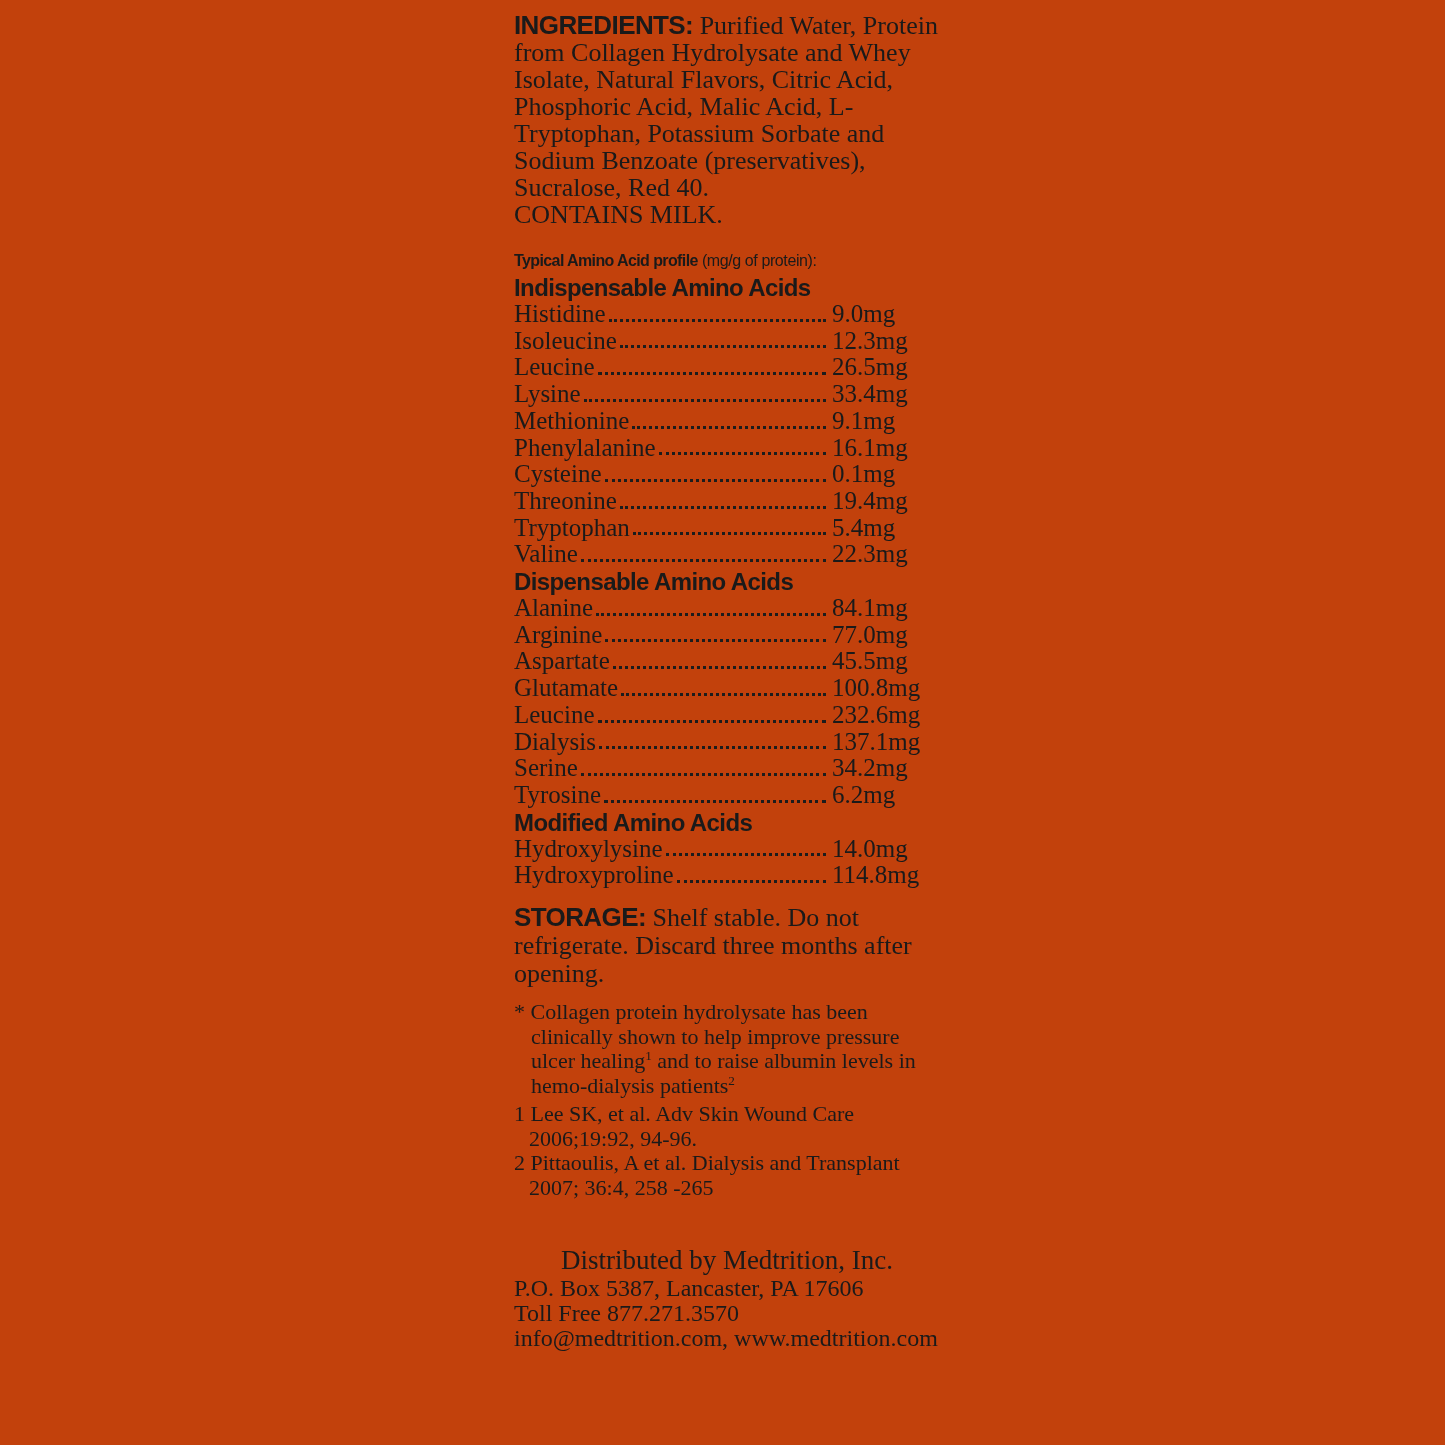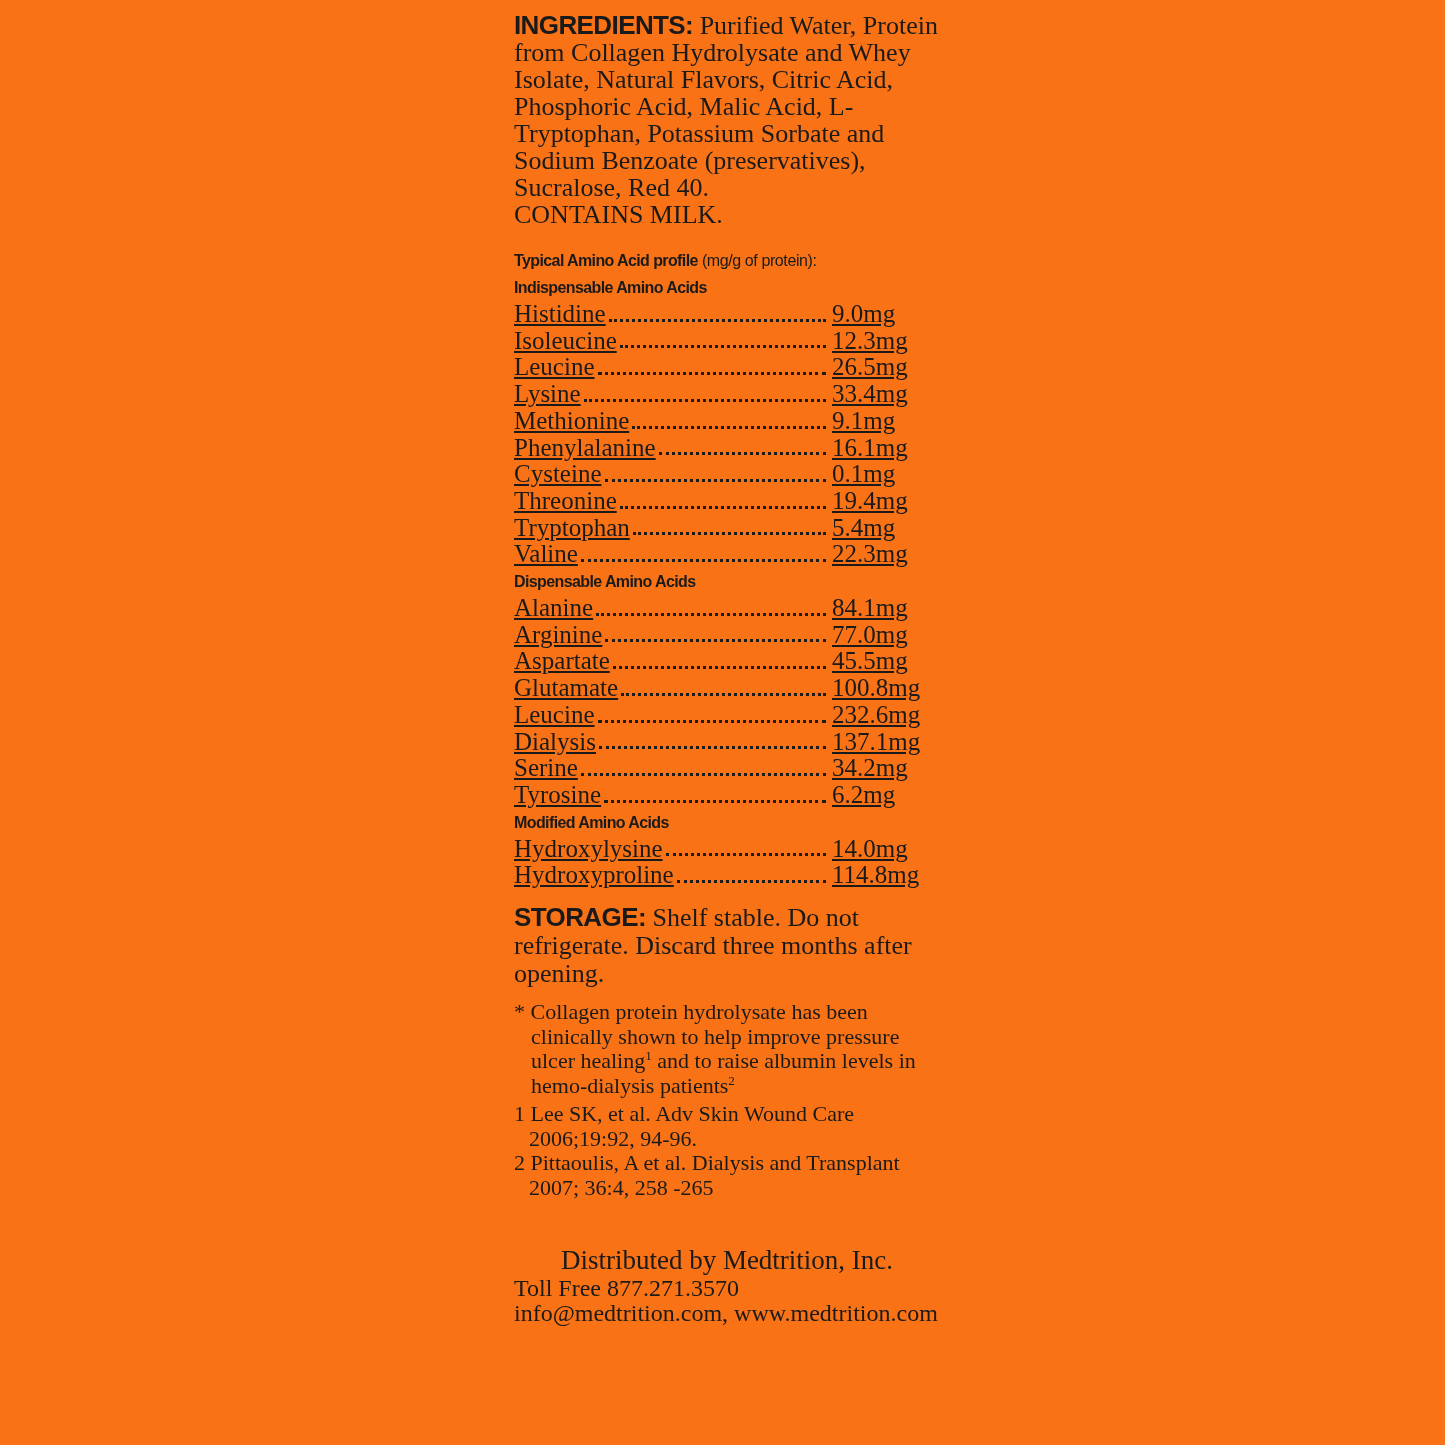--- a/index.html
+++ b/index.html
@@ -1,21 +1,21 @@
 <!DOCTYPE html>
 <html><head>
 <meta charset="utf-8">
 <style>
   * { margin: 0; padding: 0; box-sizing: border-box; }
   html, body { background: #ffffff; }
   .canvas {
     position: relative;
     width: 1445px;
     height: 1445px;
-    background: #f97316;
+    background: #c2410c;
     overflow: hidden;
     font-family: "Liberation Serif", serif;
     color: #1a1a1a;
   }
   .label-column {
     position: absolute;
     left: 514px;
     top: 12px;
     width: 426px;
   }
@@ -30,24 +30,24 @@
     letter-spacing: -0.4px;
   }
   .ingredients { font-size: 26px; line-height: 27px; }
   .contains-line { font-size: 26px; line-height: 27px; }
   .allergen { margin-top: 13px; font-size: 26px; line-height: 27px; font-weight: 700; }
   .amino-title { margin-top: 19px; font-size: 16px; line-height: 27px; }
   .amino-group-heading {
     font-family: "Liberation Sans", sans-serif;
     font-weight: 700;
     letter-spacing: -0.6px;
-    font-size: 16px;
+    font-size: 24px;
     line-height: 27px;
   }
-  .amino-row { display: flex; align-items: flex-end; font-size: 25px; line-height: 26.7px; text-decoration: underline; }
+  .amino-row { display: flex; align-items: flex-end; font-size: 25px; line-height: 26.7px; }
   .amino-name { white-space: nowrap; }
   .leader { flex: 1; border-bottom: 3px dotted #1c1c1c; margin: 0 6px 6px 3px; min-width: 20px; }
   .amino-value { min-width: 108px; text-align: left; white-space: nowrap; }
   .storage { margin-top: 14px; font-size: 26px; line-height: 28px; }
   .footnote { margin-top: 12px; font-size: 22px; line-height: 24.5px; padding-left: 17px; text-indent: -17px; }
   .refs { margin-top: 4px; font-size: 22px; line-height: 24.5px; }
   .ref { padding-left: 15px; text-indent: -15px; }
   .distributor { margin-top: 45px; font-size: 24px; line-height: 25px; }
   .distributor-name { font-weight: 400; font-size: 27px; line-height: 31px; text-align: center; }
   sup { font-size: 0.6em; vertical-align: super; line-height: 0; }
@@ -174,19 +174,20 @@
 
     <p class="footnote"><span>* </span><span>Collagen protein hydrolysate has been clinically shown to help improve pressure ulcer healing</span><sup>1</sup><span> and to raise albumin levels in hemo-dialysis patients</span><sup>2</sup></p>
 
     <div class="refs">
       <p class="ref"><span>1 </span><span>Lee SK, et al. Adv Skin Wound Care 2006;19:92, 94-96.</span></p>
       <p class="ref"><span>2 </span><span>Pittaoulis, A et al. Dialysis and Transplant 2007; 36:4, 258 -265</span></p>
     </div>
 
     <div class="distributor">
       <div class="distributor-name">Distributed by Medtrition, Inc.</div>
+      <div>P.O. Box 5387, Lancaster, PA 17606</div>
       <div>Toll Free 877.271.3570</div>
       <div>info@medtrition.com, www.medtrition.com</div>
 
     </div>
 
   </div>
 </div>
 
 </body></html>

